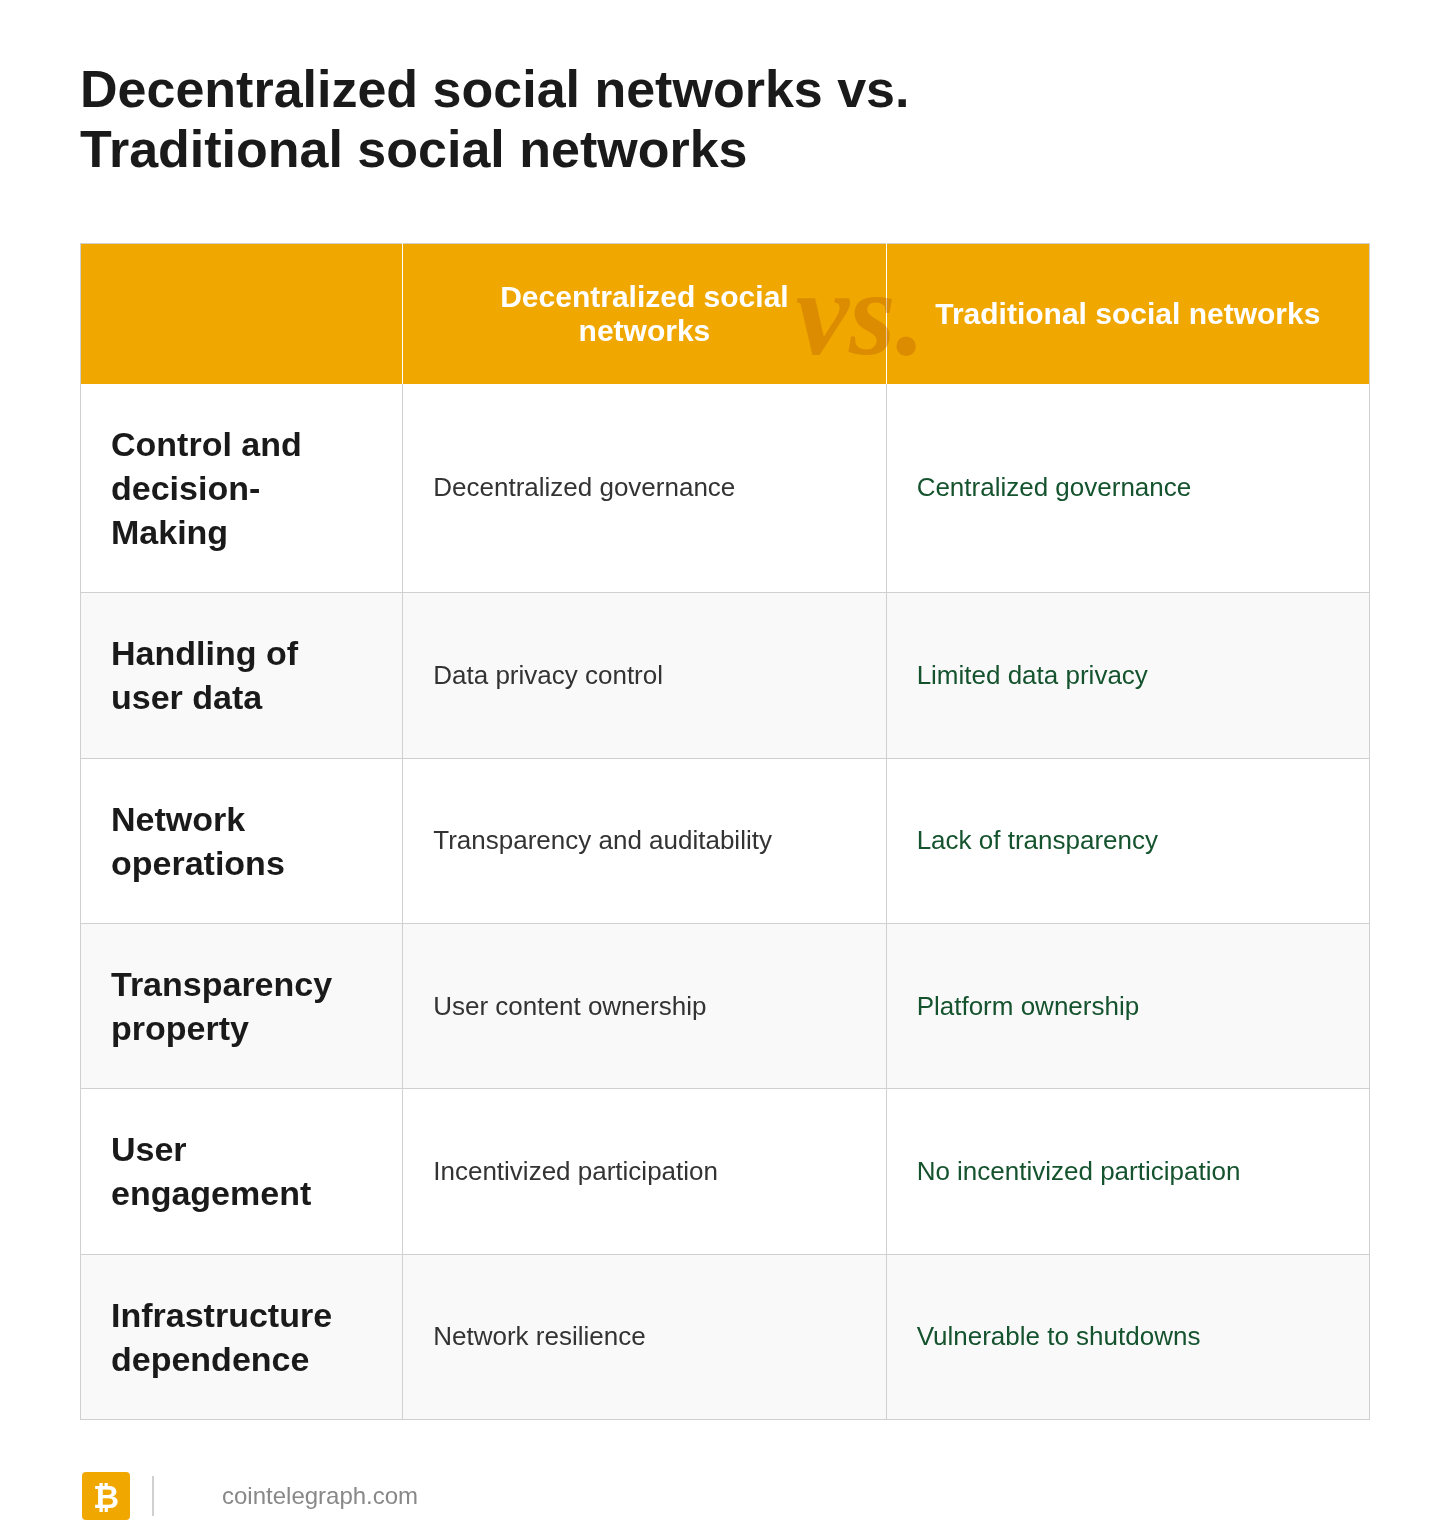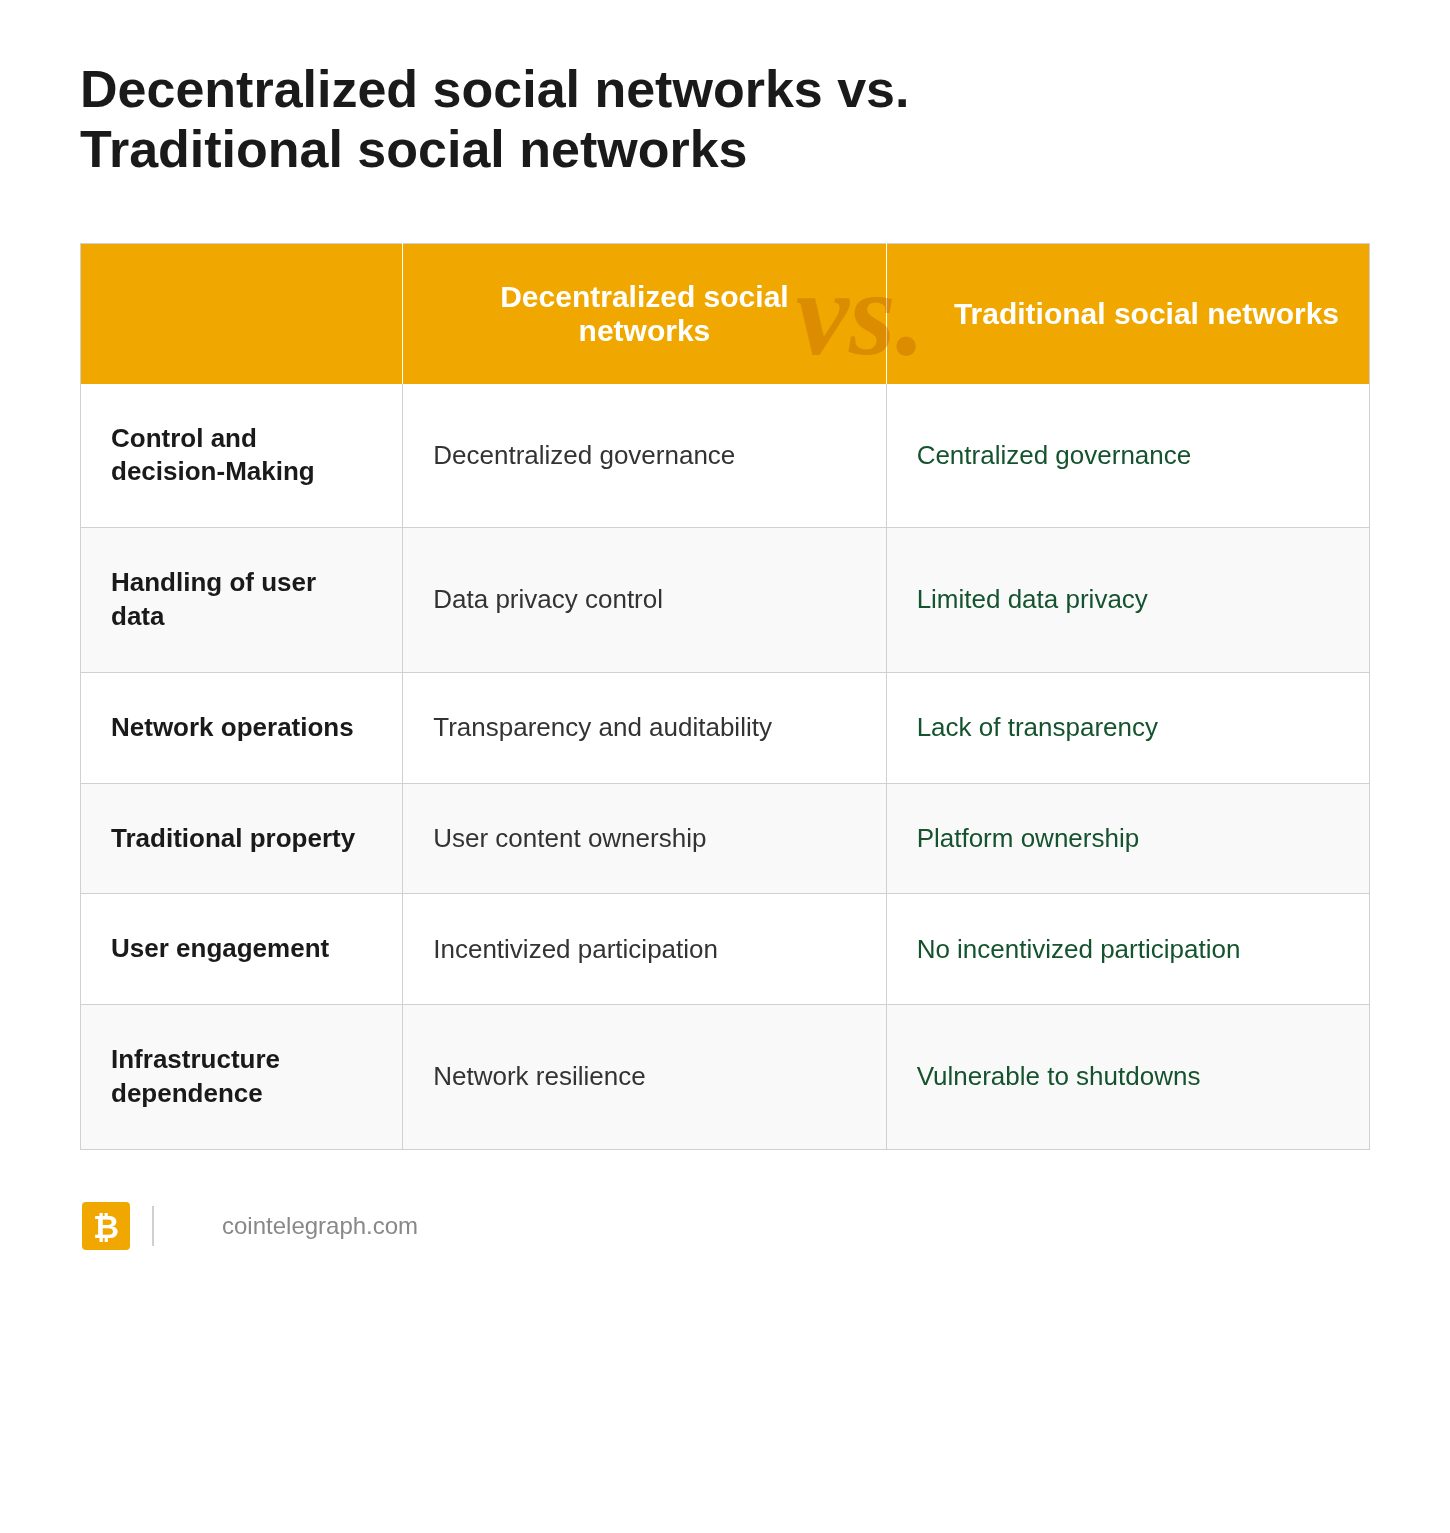--- a/index.html
+++ b/index.html
@@ -52,21 +52,20 @@
       border-left: none;
       width: 25%;
     }
 
     .header-row th:nth-child(2) {
       width: 37.5%;
     }
 
     .header-row th:nth-child(3) {
       width: 37.5%;
-      text-align: right;
     }
 
     .vs-overlay {
       position: absolute;
       right: -40px;
       top: 50%;
       transform: translateY(-50%);
       font-size: 120px;
       font-weight: 900;
       color: rgba(180, 90, 0, 0.35);
@@ -94,21 +93,21 @@
       vertical-align: middle;
       border-left: 1px solid #d0d0d0;
       font-size: 26px;
       font-family: 'Arial', sans-serif;
     }
 
     .data-row td:first-child {
       border-left: none;
       font-weight: 700;
       color: #1a1a1a;
-      font-size: 26px;
+      font-size: 34px;
       line-height: 1.3;
       margin-left: 24px;
     }
 
     .data-row td:nth-child(2) {
       text-align: left;
       color: #333333;
       font-weight: 400;
     }
 
@@ -172,21 +171,21 @@
         <td>Handling of user data</td>
         <td>Data privacy control</td>
         <td>Limited data privacy</td>
       </tr>
       <tr class="data-row">
         <td>Network operations</td>
         <td>Transparency and auditability</td>
         <td>Lack of transparency</td>
       </tr>
       <tr class="data-row">
-        <td>Traditional property</td>
+        <td>Transparency property</td>
         <td>User content ownership</td>
         <td>Platform ownership</td>
       </tr>
       <tr class="data-row">
         <td>User engagement</td>
         <td>Incentivized participation</td>
         <td>No incentivized participation</td>
       </tr>
       <tr class="data-row">
         <td>Infrastructure dependence</td>

